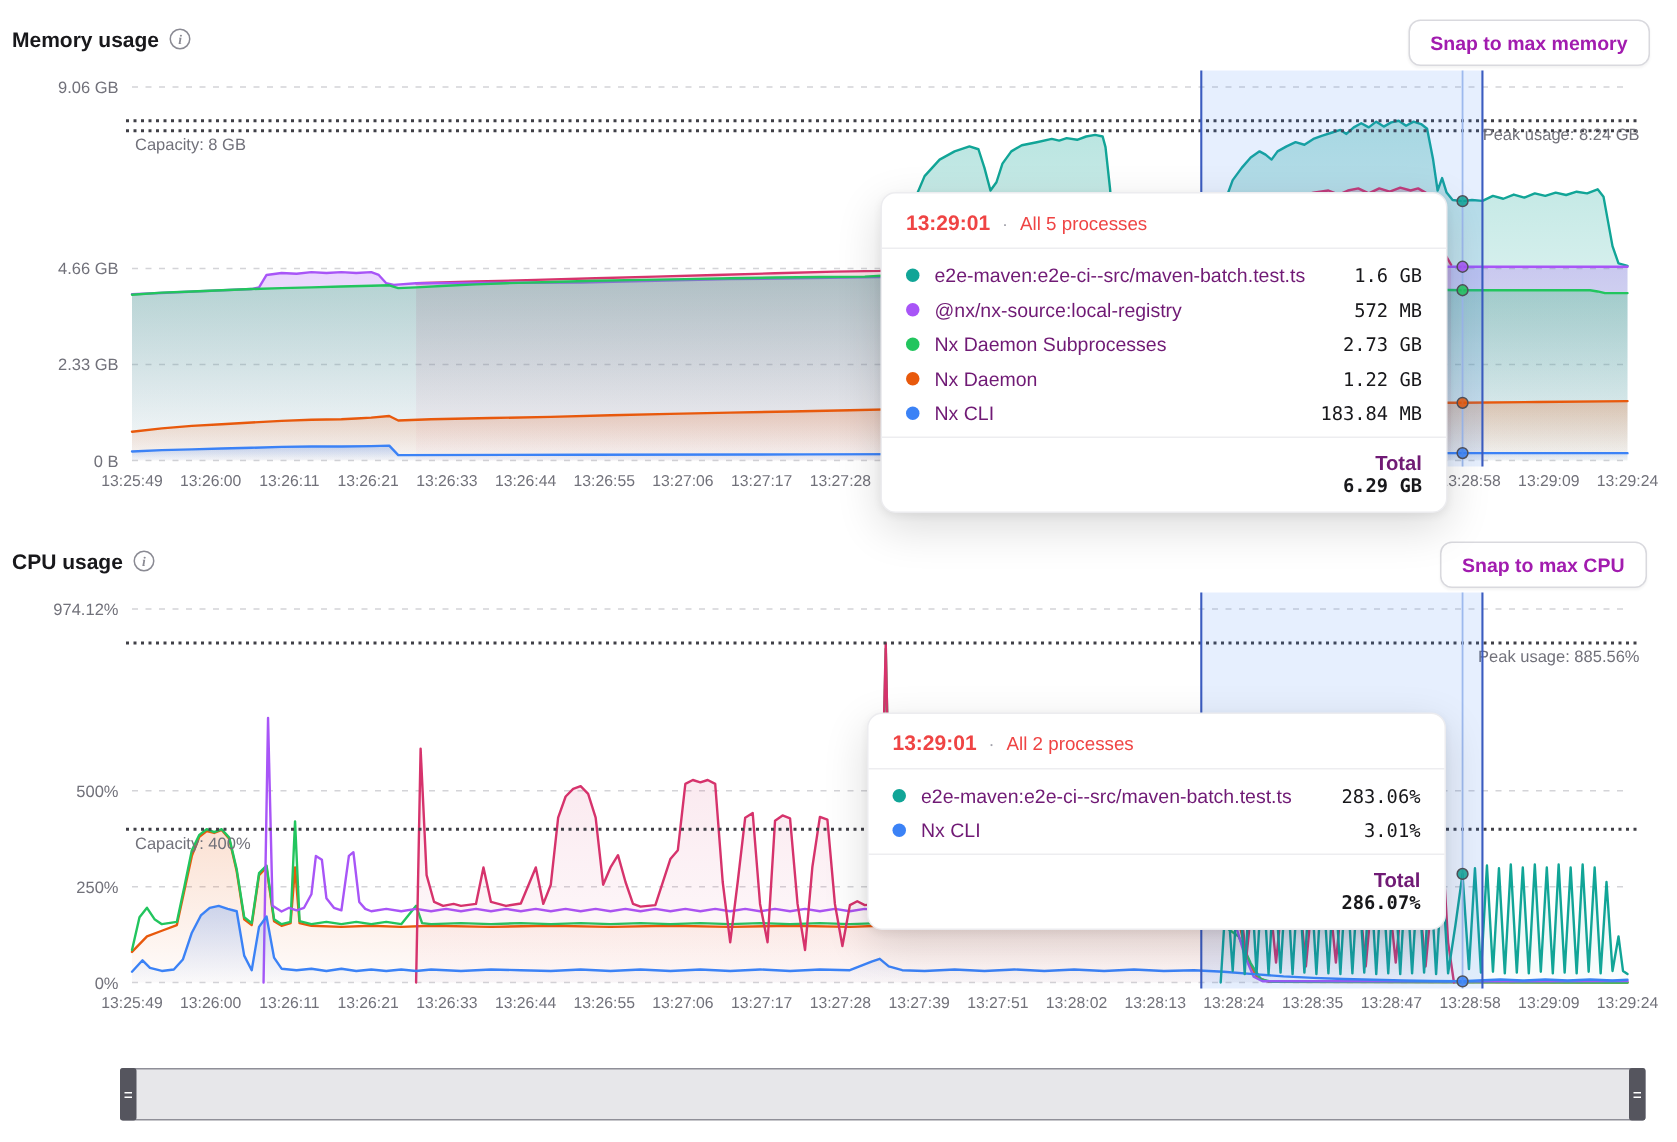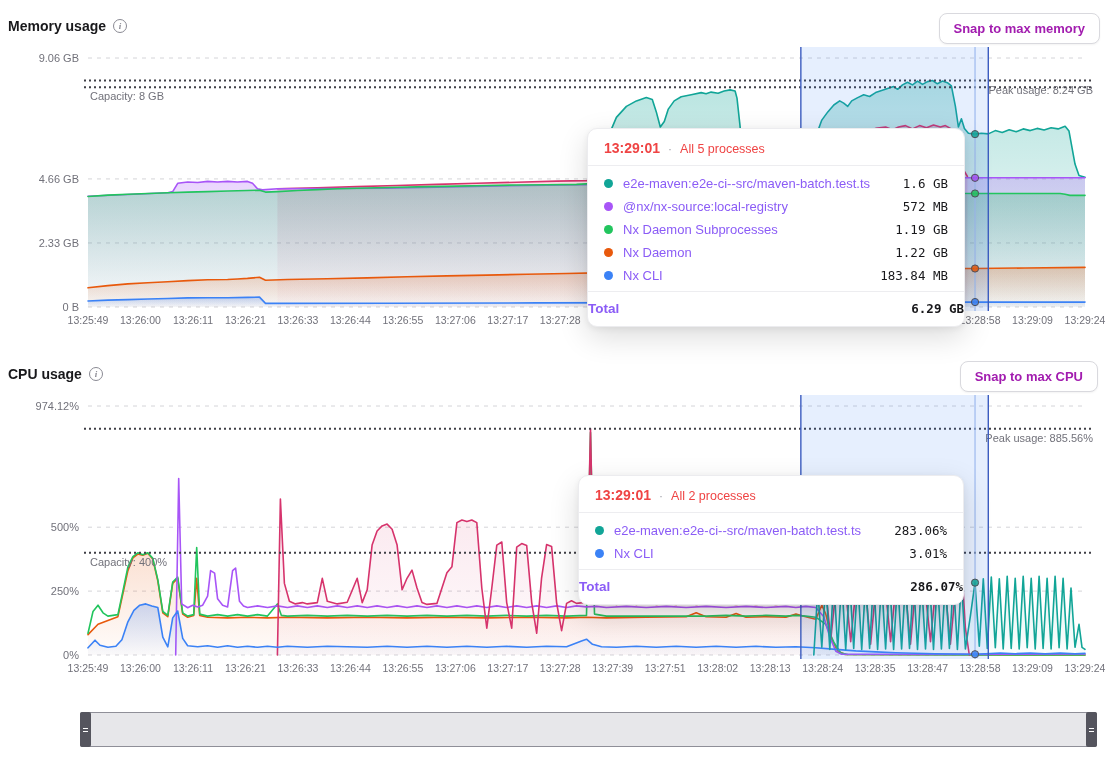--- a/index.html
+++ b/index.html
@@ -21,24 +21,24 @@
   .tooltip { position:absolute; background:#fff; border:1px solid #ececef; border-radius:10px;
     box-shadow:0 10px 30px rgba(0,0,0,.14), 0 2px 6px rgba(0,0,0,.06); z-index:5; }
   .tt-head { display:flex; align-items:baseline; gap:8px; padding:11px 16px 9px; }
   .tt-time { font-size:14px; font-weight:700; color:#ef4444; }
   .tt-sep { color:#a1a1aa; font-size:12px; }
   .tt-sub { color:#ef4444; font-size:12.5px; }
   .tt-divider { height:1px; background:#ededf0; margin:0; }
   .tt-rows { padding:6px 0 4px; }
   .tt-row { display:flex; align-items:center; padding:4px 16px; }
   .tt-dot { width:9px; height:9px; border-radius:50%; margin-right:10px; flex:0 0 auto; }
-  .tt-name { font-size:13px; color:#8b5cf6; flex:1 1 auto; }
+  .tt-name { font-size:13px; color:#701a75; flex:1 1 auto; }
   .tt-val { font-family:"DejaVu Sans Mono", monospace; font-size:12.5px; color:#18181b;
     text-align:right; white-space:pre; }
-  .tt-total { display:flex; align-items:flex-start; padding:9px 0 10px; }
+  .tt-total { display:flex; align-items:flex-end; padding:9px 16px 10px;flex-direction:column; }
   .tt-total .tt-name { font-weight:700; font-size:13.5px; }
   .tt-total .tt-val { font-weight:700; }
 
   .brush { position:absolute; left:80px; top:712px; width:1017px; height:35px;
     border:1px solid #8f8f98; background:#e7e7ea; border-radius:2px; cursor:grab; }
   .brush-handle { position:absolute; top:-1px; width:11px; height:35px; background:#55555e;
     border-radius:2px; cursor:ew-resize; display:flex; flex-direction:column; gap:2px;
     align-items:center; justify-content:center; }
   .brush-handle span { display:block; width:5px; height:1px; background:#fff; }
   .brush-handle.left { left:-1px; }
@@ -153,21 +153,21 @@
           <span class="tt-val">1.6 GB</span>
         </div>
         <div class="tt-row">
           <span class="tt-dot" style="background: rgb(168, 85, 247);"></span>
           <span class="tt-name">@nx/nx-source:local-registry</span>
           <span class="tt-val">572 MB</span>
         </div>
         <div class="tt-row">
           <span class="tt-dot" style="background: rgb(34, 197, 94);"></span>
           <span class="tt-name">Nx Daemon Subprocesses</span>
-          <span class="tt-val">1.19 GB</span>
+          <span class="tt-val">2.73 GB</span>
         </div>
         <div class="tt-row">
           <span class="tt-dot" style="background: rgb(232, 89, 12);"></span>
           <span class="tt-name">Nx Daemon</span>
           <span class="tt-val">1.22 GB</span>
         </div>
         <div class="tt-row">
           <span class="tt-dot" style="background: rgb(59, 130, 246);"></span>
           <span class="tt-name">Nx CLI</span>
           <span class="tt-val">183.84 MB</span>

